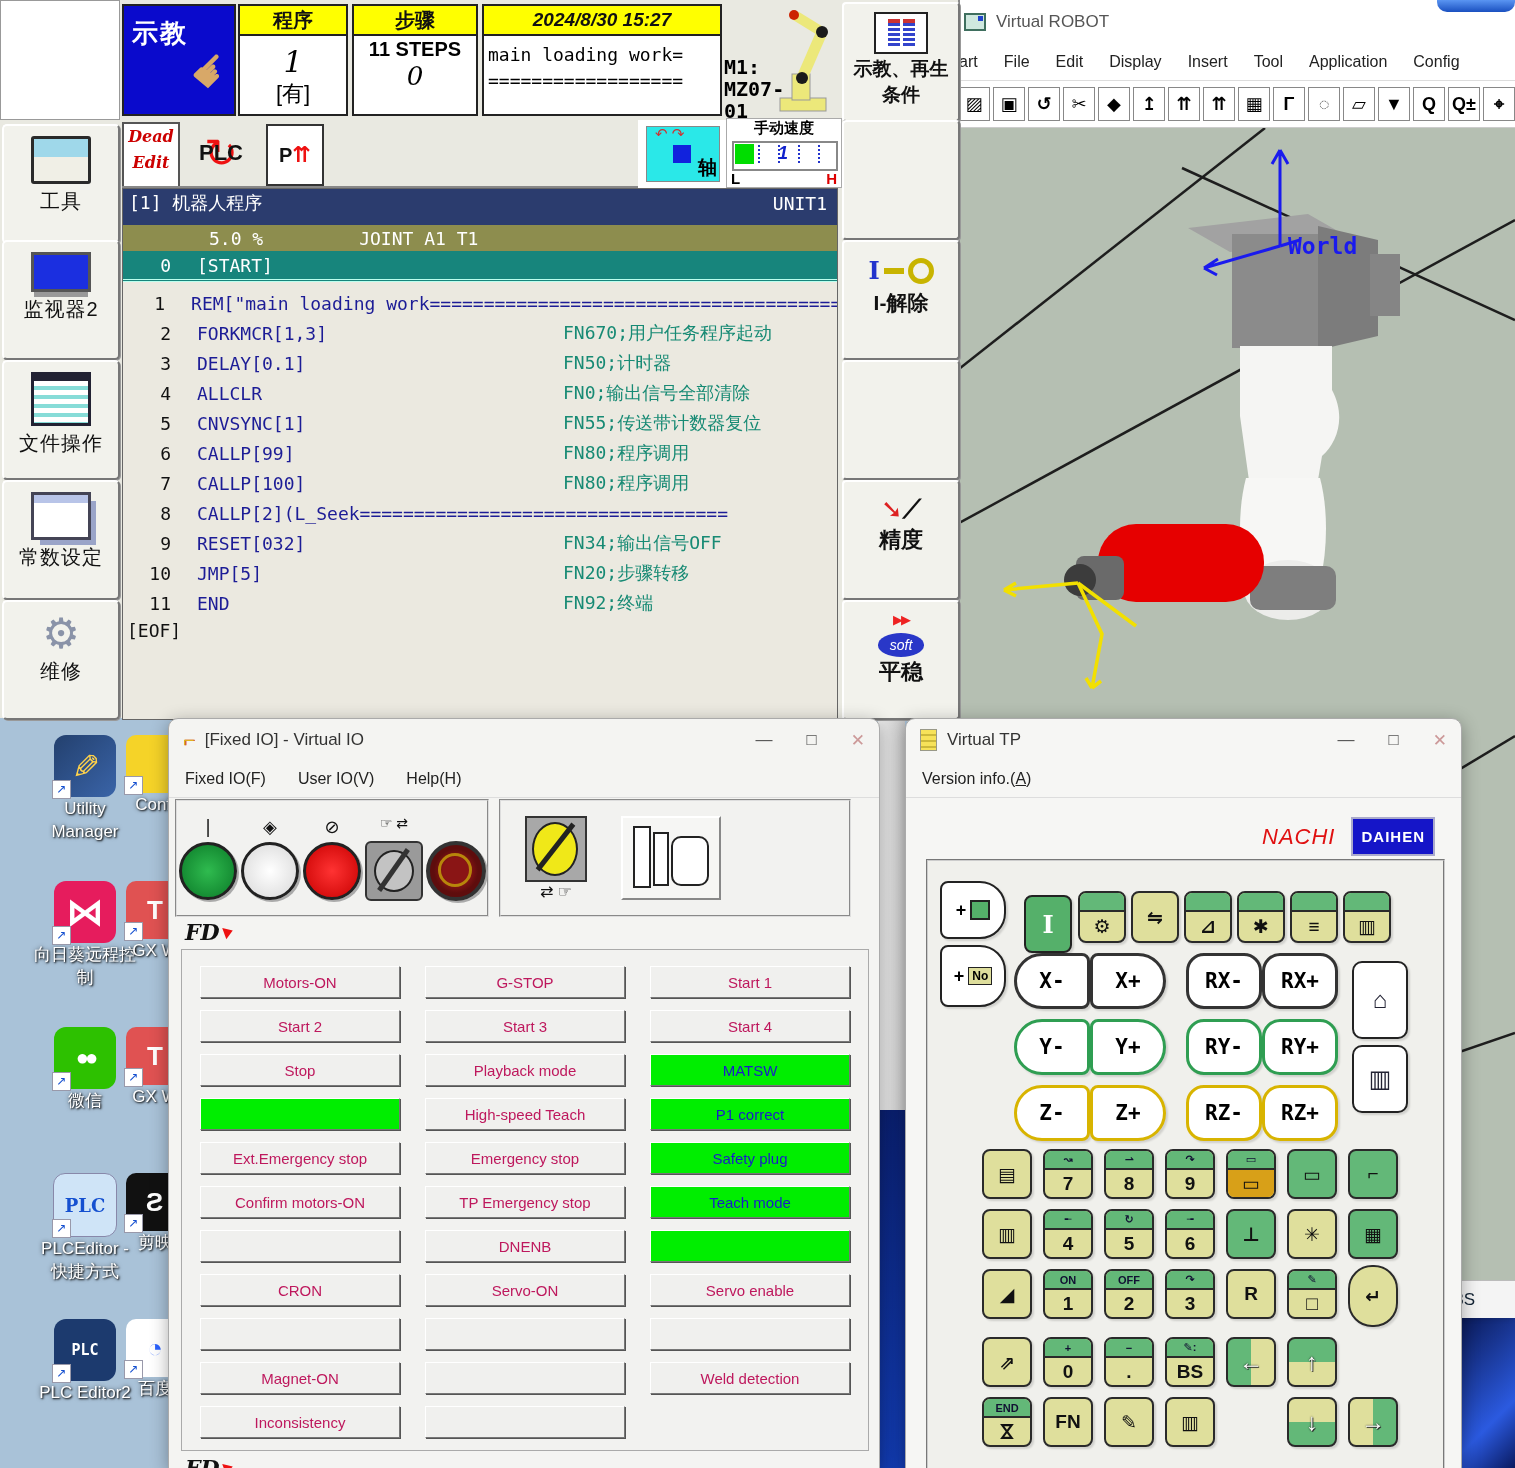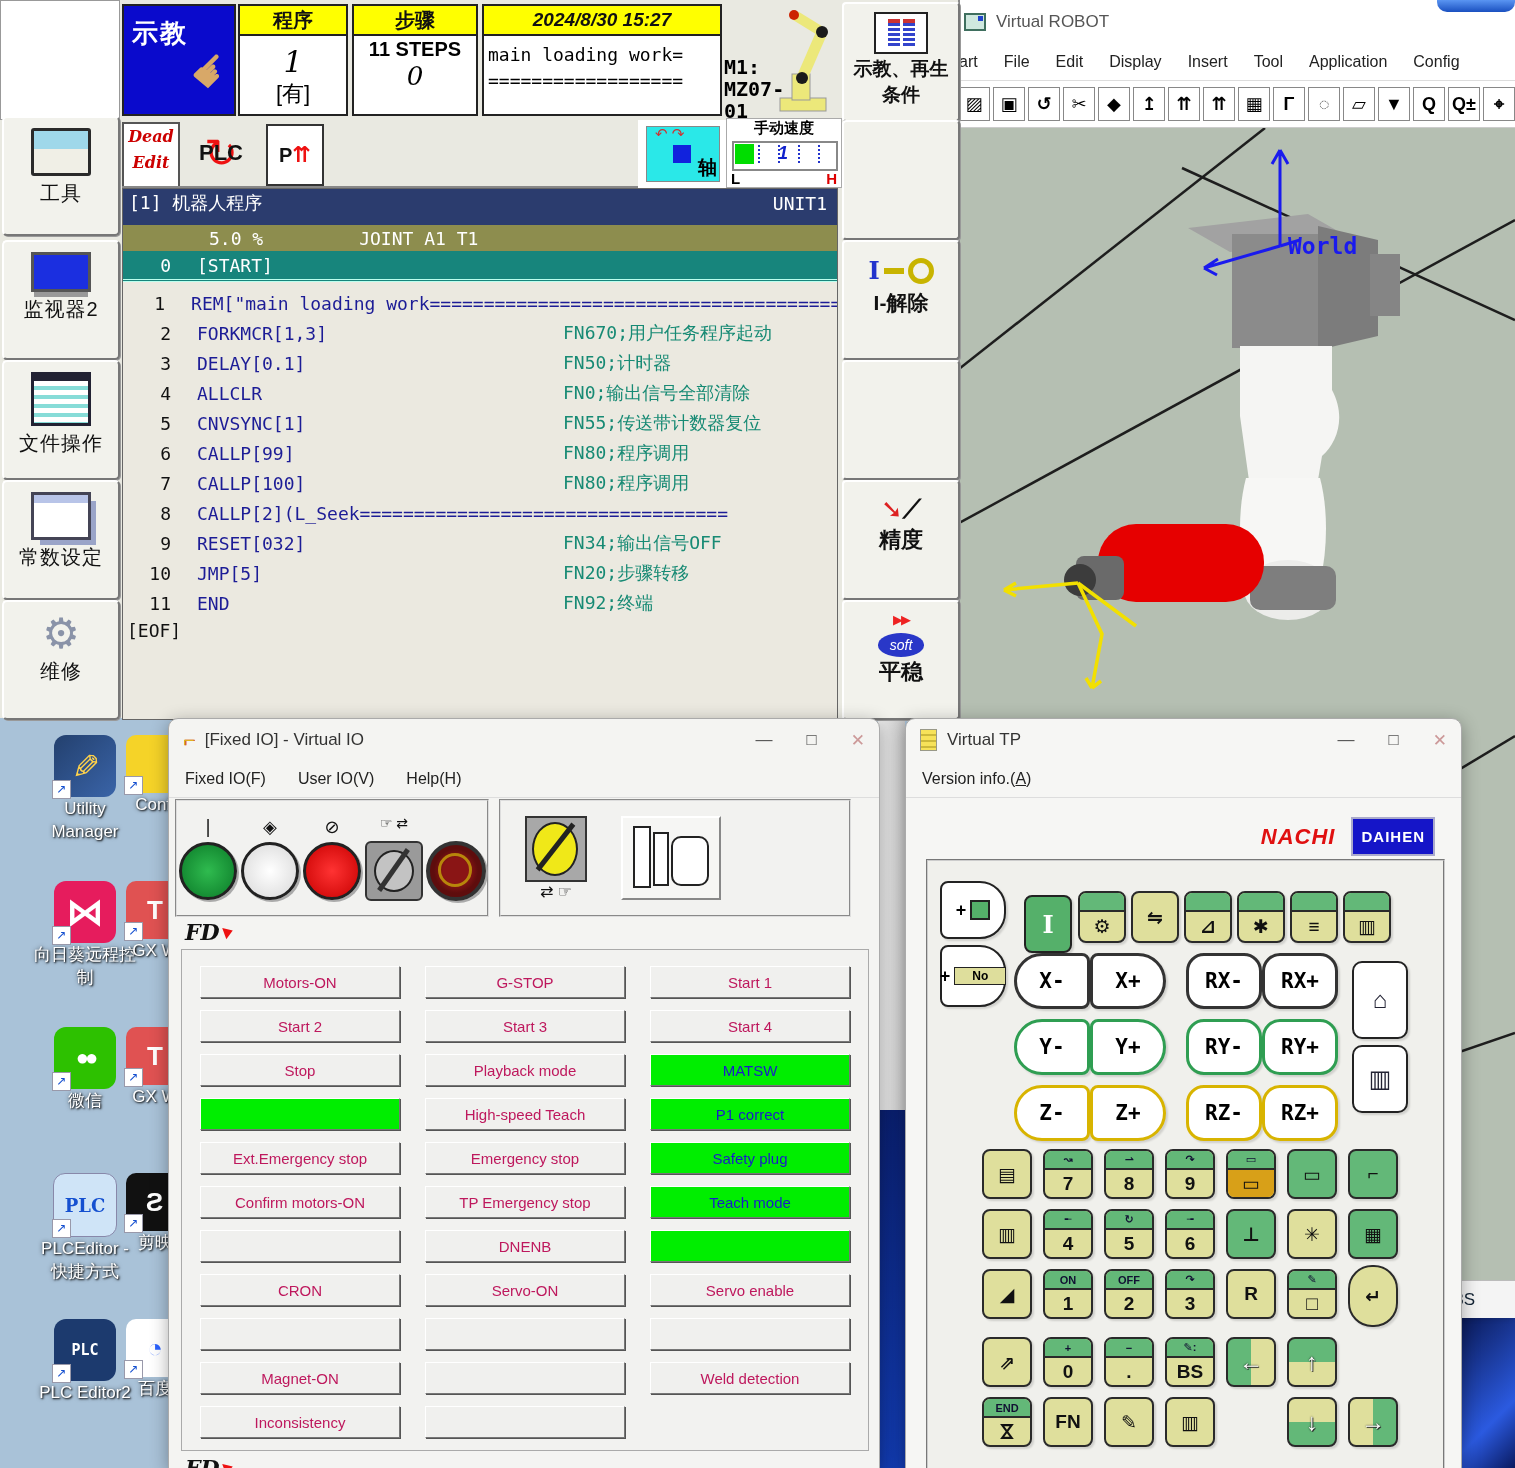--- a/index.html
+++ b/index.html
@@ -118,26 +118,26 @@
   .fdflag{width:0;height:0;border-left:9px solid #e11;border-top:6px solid transparent;border-bottom:6px solid transparent;transform:rotate(-20deg)}
   .iobox{left:12px;top:230px;width:686px;height:500px;border:1px solid #aaa;background:#f2f2f0}
   .iogrid{position:absolute;left:18px;top:16px;width:650px;display:grid;grid-template-columns:repeat(3,200px);column-gap:25px;row-gap:12px}
   .io-btn{height:30px;background:#f0f0ee;border:1px solid #777;border-top-color:#fff;border-left-color:#fff;box-shadow:1px 1px 0 #555;font-size:15px;color:#be185d;display:flex;align-items:center;justify-content:center}
   .io-btn.on{background:#00ee00;color:#1a1acc}
   .io-btn.none{visibility:hidden}
   
   #vtp{left:905px;top:718px;width:555px;height:750px;background:#f6f6f4;z-index:5;border-radius:10px 10px 0 0;border:1px solid #aaa;box-shadow:0 4px 18px #0005}
   .vtp-ico{width:15px;height:20px;background:repeating-linear-gradient(#f7e259 0 4px,#cdb93a 4px 6px);border:1px solid #998}
   .brands{position:absolute;top:98px;right:26px;display:flex;gap:16px;align-items:center}
-  .nachi{color:#e01010;font-weight:bold;font-size:22px;letter-spacing:1px;font-style:italic}
+  .nachi{color:#e01010;font-weight:normal;font-size:22px;letter-spacing:1px;font-style:italic}
   .daihen{background:#1515c8;color:#fff;font-weight:bold;font-size:15px;padding:9px 8px;border:2px solid #aac;letter-spacing:1px}
   .kpad{position:absolute;left:20px;top:140px;width:515px;height:608px;border:2px groove #ccc;background:#f0f0ec}
   .pluskey{position:absolute;width:62px;height:54px;background:#fff;border:2px solid #222;border-radius:8px 26px 26px 8px;display:flex;align-items:center;justify-content:center;gap:4px;font-size:18px;font-weight:bold;box-shadow:2px 2px 2px #0002}
   .pluskey .gsq{width:16px;height:16px;background:#55b06a;border:2px solid #222}
-  .pluskey .pg{background:#dede9c;border:1px solid #222;font-size:12px;padding:1px 17px}
+  .pluskey .pg{background:#dede9c;border:1px solid #222;font-size:12px;padding:1px 3px}
   .powerkey{position:absolute;left:96px;top:34px;width:44px;height:54px;background:#55b06a;border:2px solid #222;border-radius:8px;color:#fff;display:flex;align-items:center;justify-content:center;font:bold 24px "DejaVu Serif",serif;box-shadow:2px 2px 2px #0002}
   .topkeys{position:absolute;left:150px;top:30px;display:flex;gap:5px}
   .numkey{width:50px;height:50px;border:2px solid #2a2a2a;border-radius:8px;background:#dfdf9c;display:flex;flex-direction:column;overflow:hidden;box-shadow:2px 2px 2px #0002;box-sizing:border-box}
   .ktop{display:none;height:17px;background:#63b878;border-bottom:2px solid #2a2a2a;font-size:11px;font-weight:bold;color:#113;align-items:center;justify-content:center}
   .kmain{flex:1;display:flex;align-items:center;justify-content:center;font-size:19px;font-weight:bold;color:#111}
   .kt .ktop,.ko .ktop{display:flex}
   .ko .kmain{background:#d8a018}
   .kg{background:#63b878}
   .arr .kmain{color:#fff;text-shadow:0 0 2px #000,1px 1px 0 #333;font-size:24px}
   .arr-l{background:linear-gradient(90deg,#63b878 0 50%,#dfdf9c 50%)}
@@ -421,21 +421,21 @@
     </div>
     <div class="abs vr-status">
       <span>1\13S</span>
     </div>
   </div>
 
   <div id="pendant" class="abs">
     <div class="abs corner"></div>
     <div class="abs t1tag">T1</div>
 
-      <div class="abs sbtn sb-slot" style="top: 116px;">
+      <div class="abs sbtn sb-slot" style="top: 124px;">
         <div class="ic ic-tool"></div>
         <div class="lbl">工具</div>
       </div>
 
       <div class="abs sbtn sb-slot" style="top: 240px;">
         <div class="ic ic-monitor"></div>
         <div class="lbl">监视器2</div>
       </div>
 
       <div class="abs sbtn sb-slot" style="top: 360px;">

